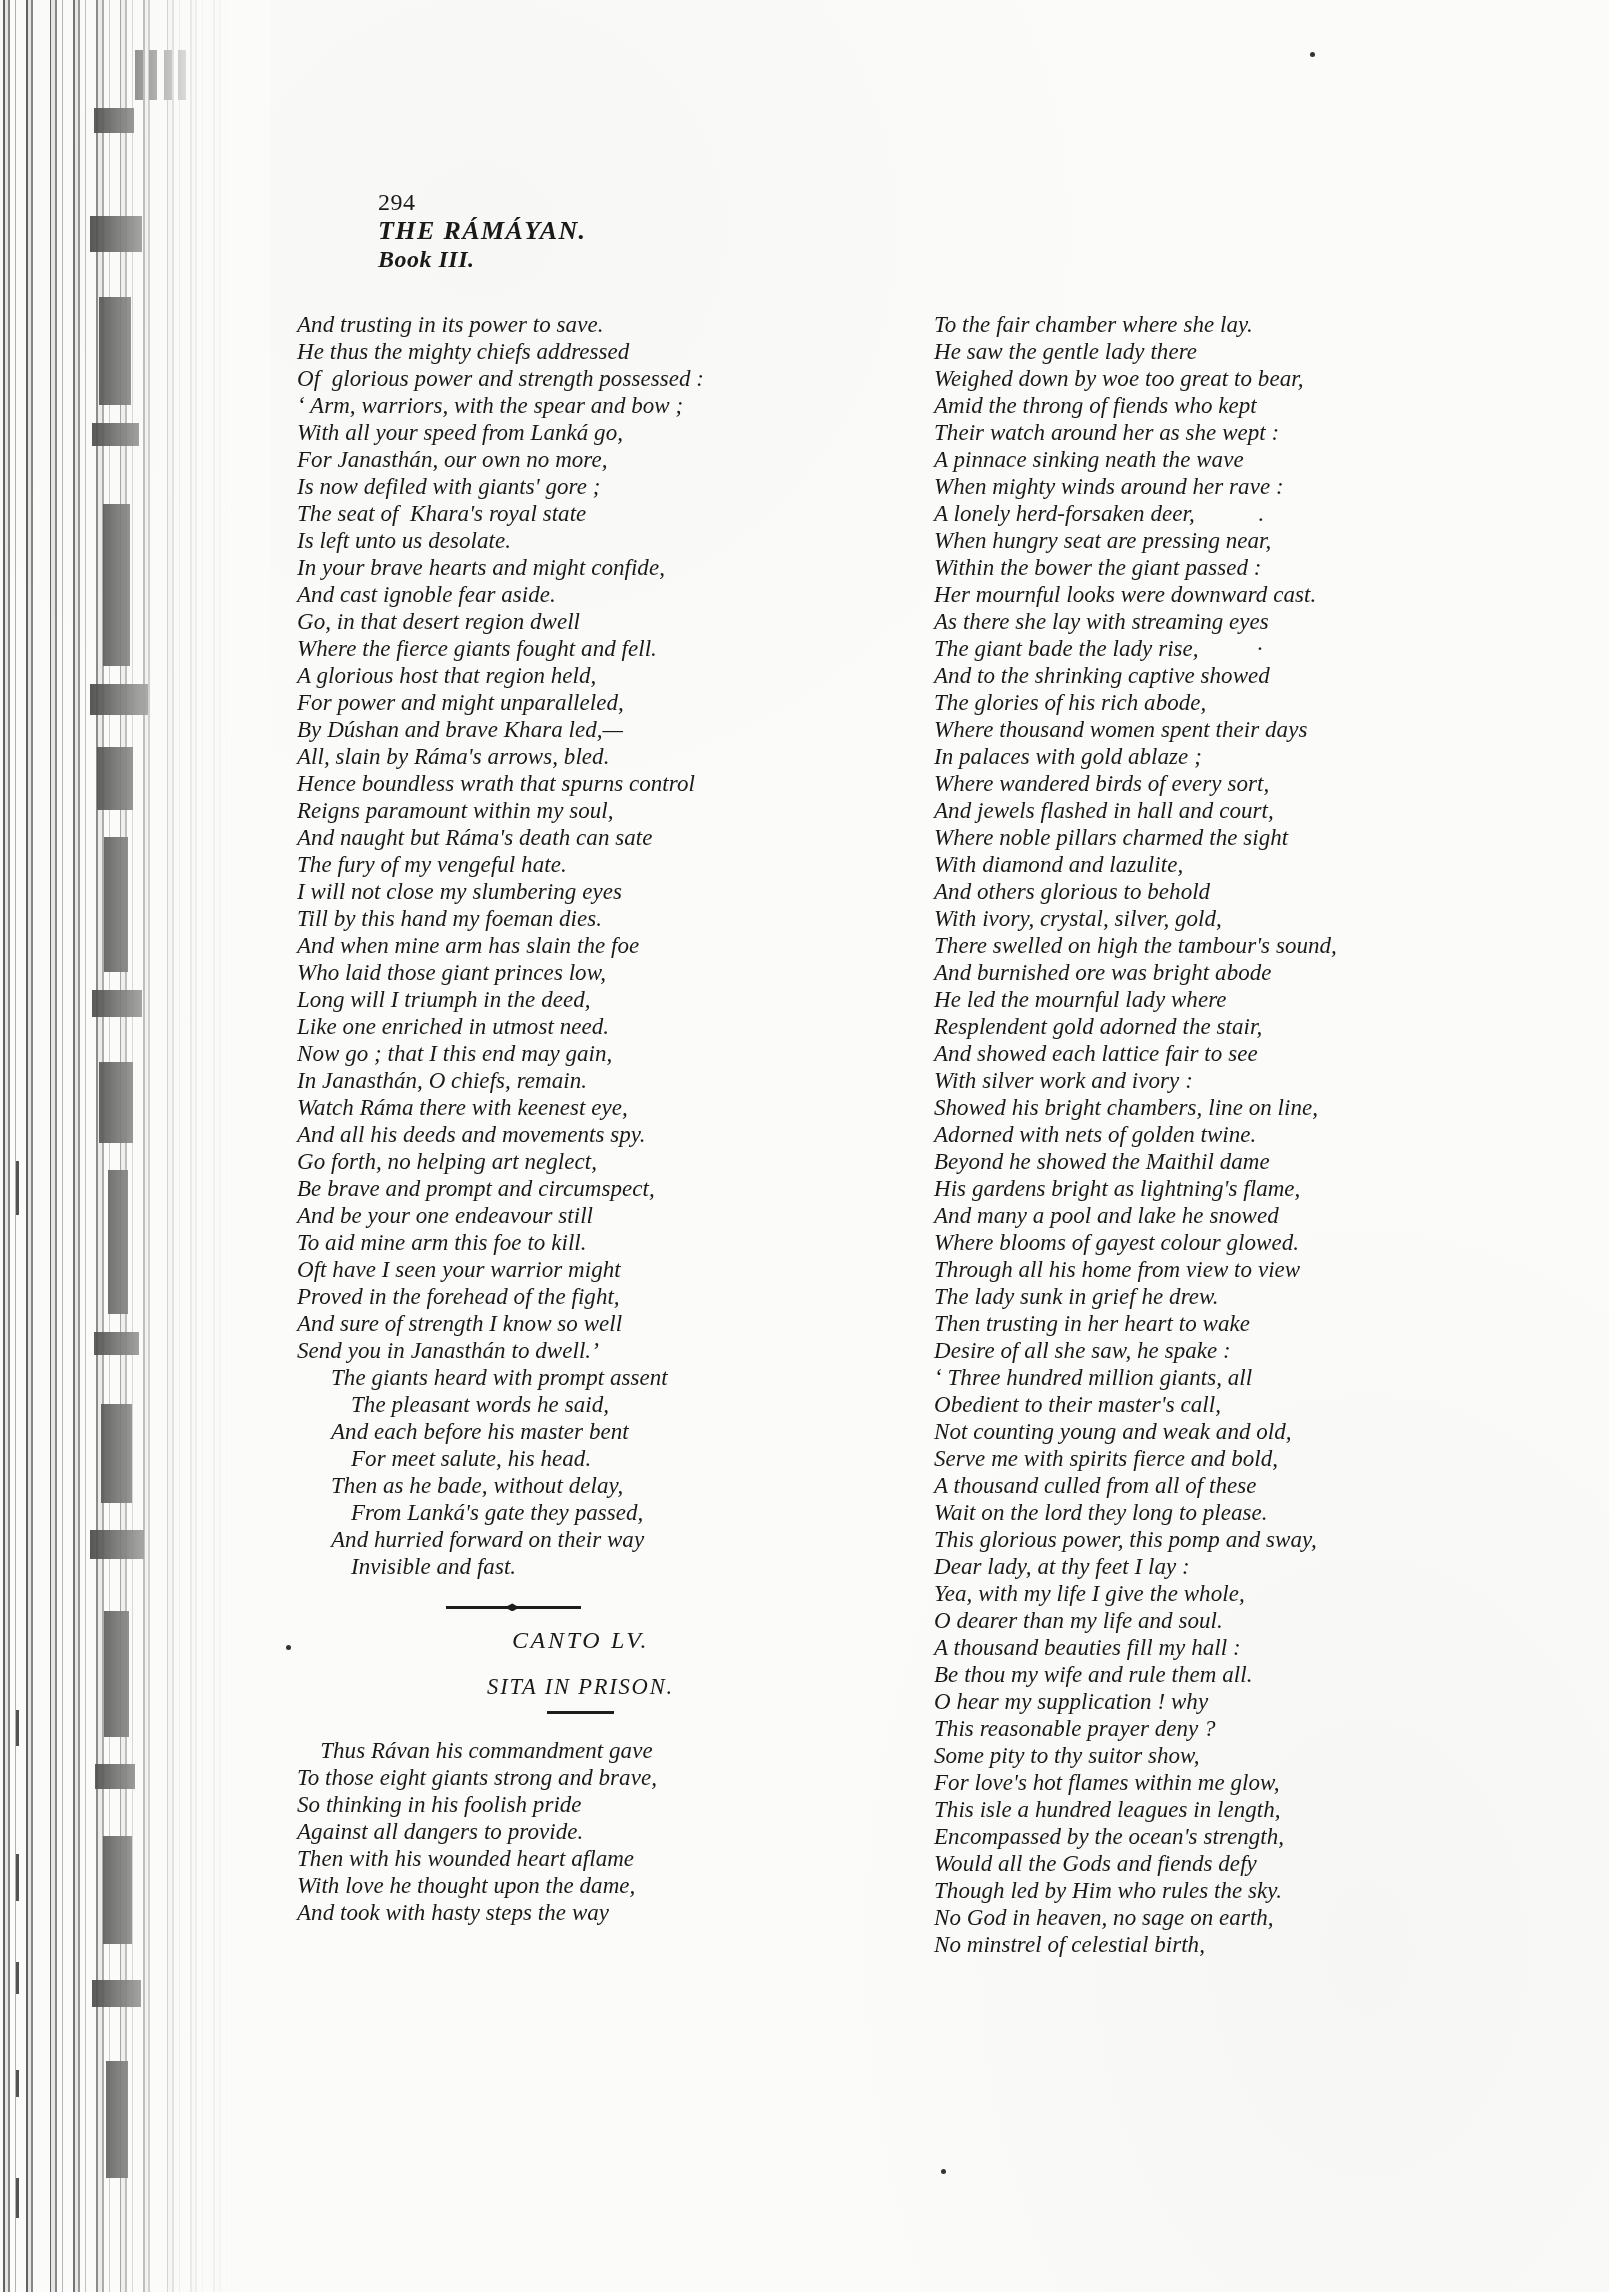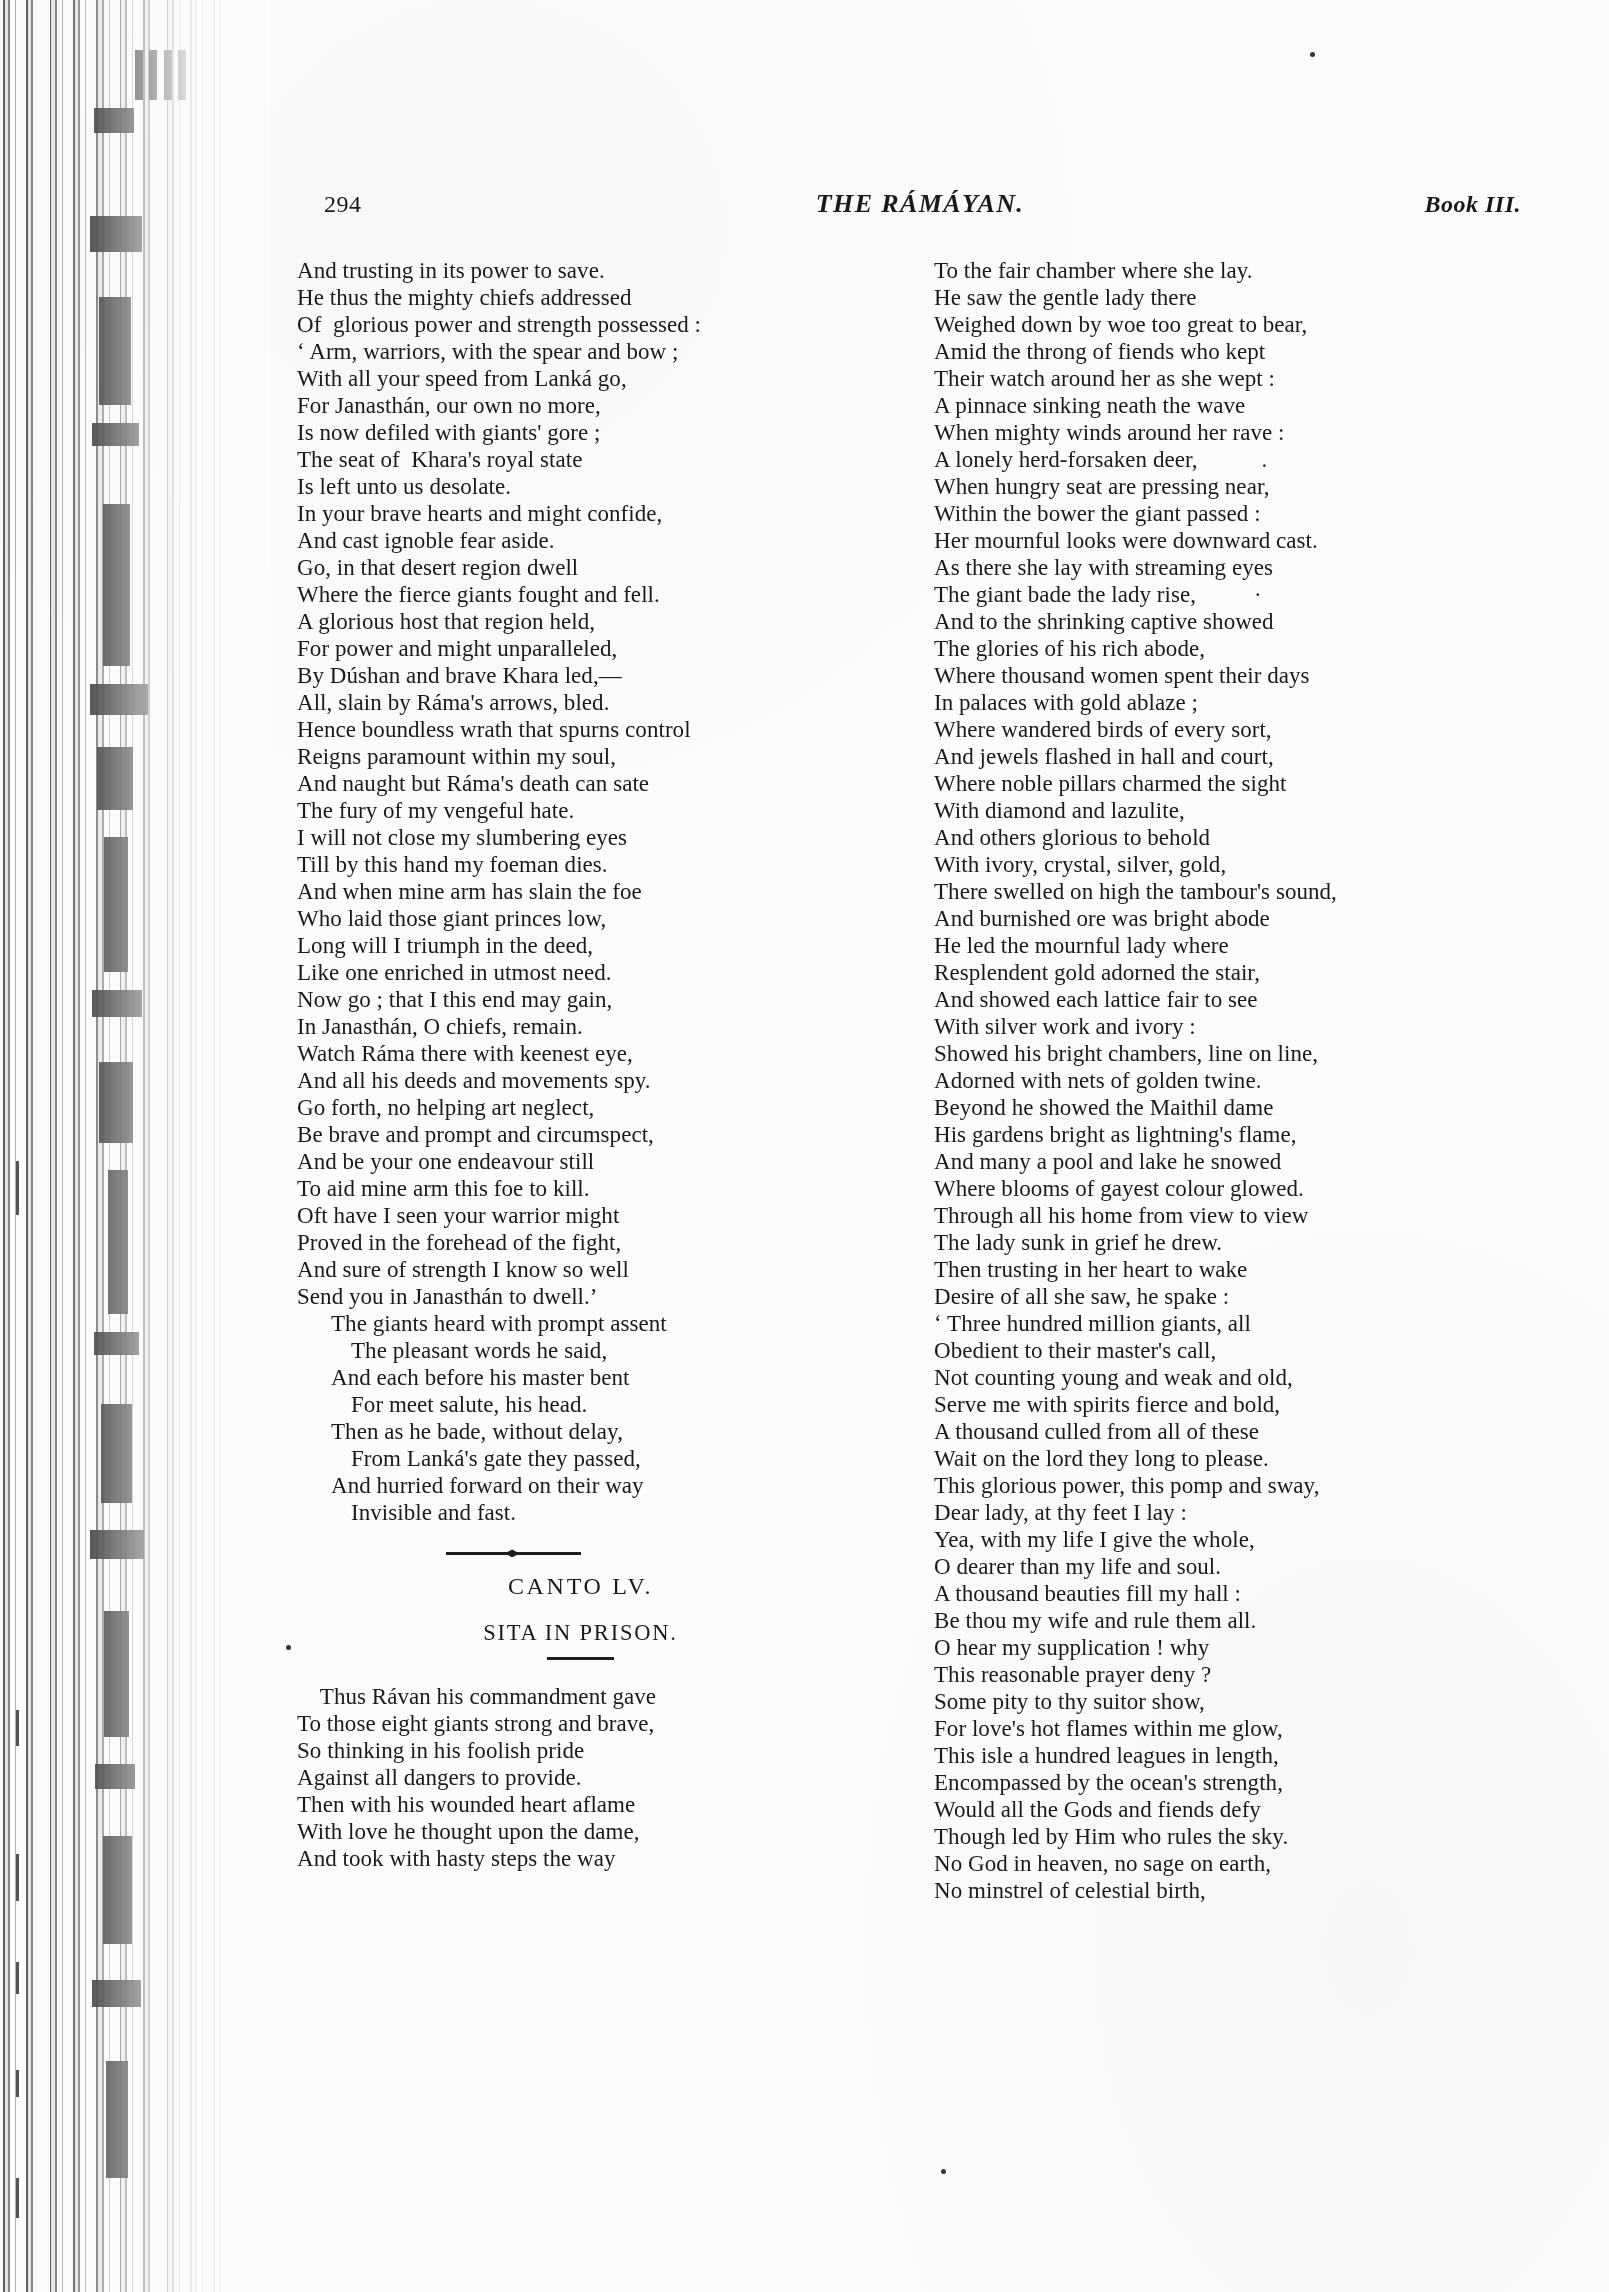--- a/index.html
+++ b/index.html
@@ -109,20 +109,21 @@
     width: 1260px;
   }
   .runhead {
     display: flex;
     align-items: baseline;
     justify-content: space-between;
     width: 1197px;
     margin-left: 27px;
     margin-bottom: 38px;
     filter: blur(0.2px);
+    flex-direction: column;
   }
   .folio {
     font-size: 24px;
     letter-spacing: 0.5px;
   }
   .runtitle {
     font-style: italic;
     font-weight: bold;
     font-size: 26px;
     letter-spacing: 1.4px;
@@ -134,20 +135,21 @@
     font-size: 24px;
     letter-spacing: 0.5px;
   }
   .columns {
     display: flex;
     width: 1260px;
     gap: 70px;
   }
   .col {
     width: 567px;
+    font-style: italic;
   }
   .verse {
     font-size: 23px;
     line-height: 27px;
     letter-spacing: 0.05px;
     filter: blur(0.2px);
   }
   .verse div {
     white-space: pre;
   }

